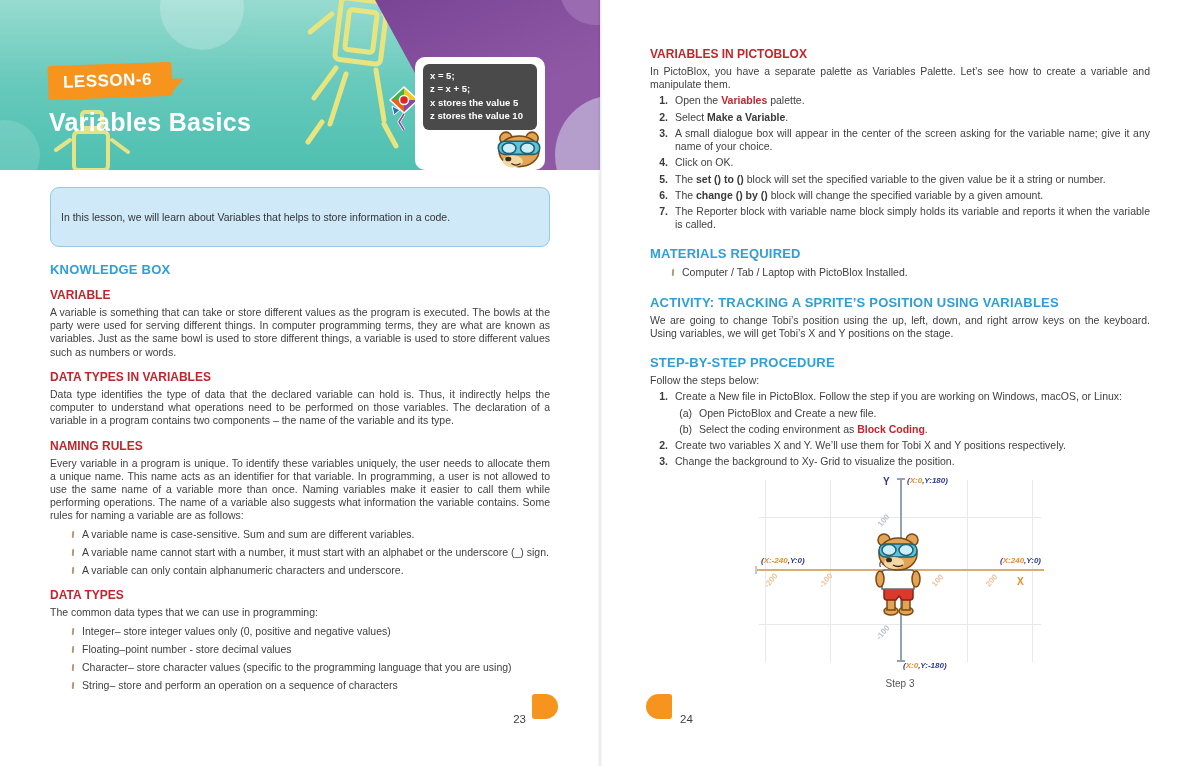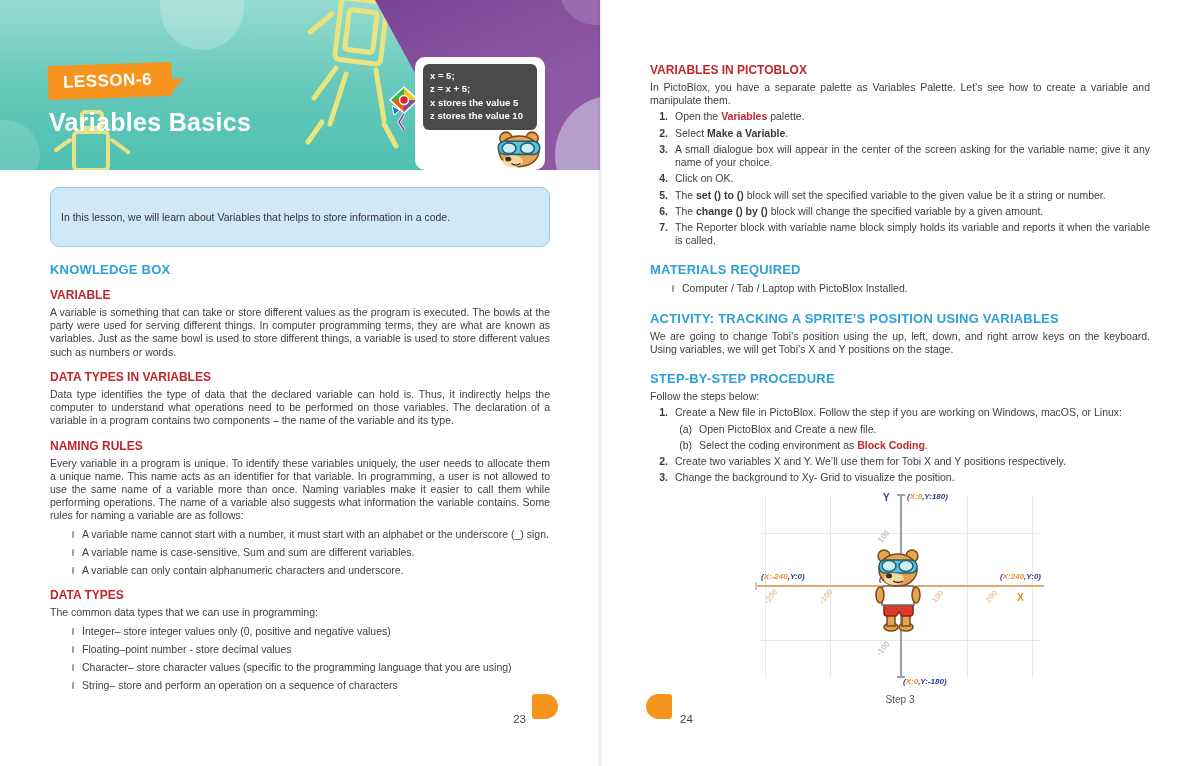--- a/index.html
+++ b/index.html
@@ -166,25 +166,25 @@
     <h3 class="red">VARIABLE</h3>
     <p class="body">A variable is something that can take or store different values as the program is executed. The bowls at the party were used for serving different things. In computer programming terms, they are what are known as variables. Just as the same bowl is used to store different things, a variable is used to store different values such as numbers or words.</p>
 
     <h3 class="red">DATA TYPES IN VARIABLES</h3>
     <p class="body">Data type identifies the type of data that the declared variable can hold is. Thus, it indirectly helps the computer to understand what operations need to be performed on those variables. The declaration of a variable in a program contains two components – the name of the variable and its type.</p>
 
     <h3 class="red">NAMING RULES</h3>
     <p class="body">Every variable in a program is unique. To identify these variables uniquely, the user needs to allocate them a unique name. This name acts as an identifier for that variable. In programming, a user is not allowed to use the same name of a variable more than once. Naming variables make it easier to call them while performing operations. The name of a variable also suggests what information the variable contains. Some rules for naming a variable are as follows:</p>
     <div class="bullet">
         <span class="tick"></span>
+        <span class="otext">A variable name is case-sensitive. Sum and sum are different variables.</span>
+      </div>
+    <div class="bullet">
+        <span class="tick"></span>
         <span class="otext">A variable name cannot start with a number, it must start with an alphabet or the underscore (_) sign.</span>
-      </div>
-    <div class="bullet">
-        <span class="tick"></span>
-        <span class="otext">A variable name is case-sensitive. Sum and sum are different variables.</span>
       </div>
     <div class="bullet">
         <span class="tick"></span>
         <span class="otext">A variable can only contain alphanumeric characters and underscore.</span>
       </div>
 
     <h3 class="red">DATA TYPES</h3>
     <p class="body">The common data types that we can use in programming:</p>
     <div class="bullet">
         <span class="tick"></span>
@@ -204,21 +204,21 @@
       </div>
   </div>
 
   <div class="page-num num-left">23</div>
   <div class="tab tab-left"></div>
 </div>
 
 <div class="page" id="page-right">
   <div class="content" style="padding-top:47px;">
 
-    <h3 class="red" style="margin-top:16px;">VARIABLES IN PICTOBLOX</h3>
+    <h3 class="red" style="margin-top:0;">VARIABLES IN PICTOBLOX</h3>
     <p class="body">In PictoBlox, you have a separate palette as Variables Palette. Let’s see how to create a variable and manipulate them.</p>
 
     <div class="olist">
       <div class="oitem">
           <span class="onum">1.</span>
           <span class="otext"><span>Open the </span><span class="red-text">Variables</span><span> palette.</span></span>
         </div>
       <div class="oitem">
           <span class="onum">2.</span>
           <span class="otext"><span>Select </span><span class="bold-em">Make a Variable</span><span>.</span></span>

